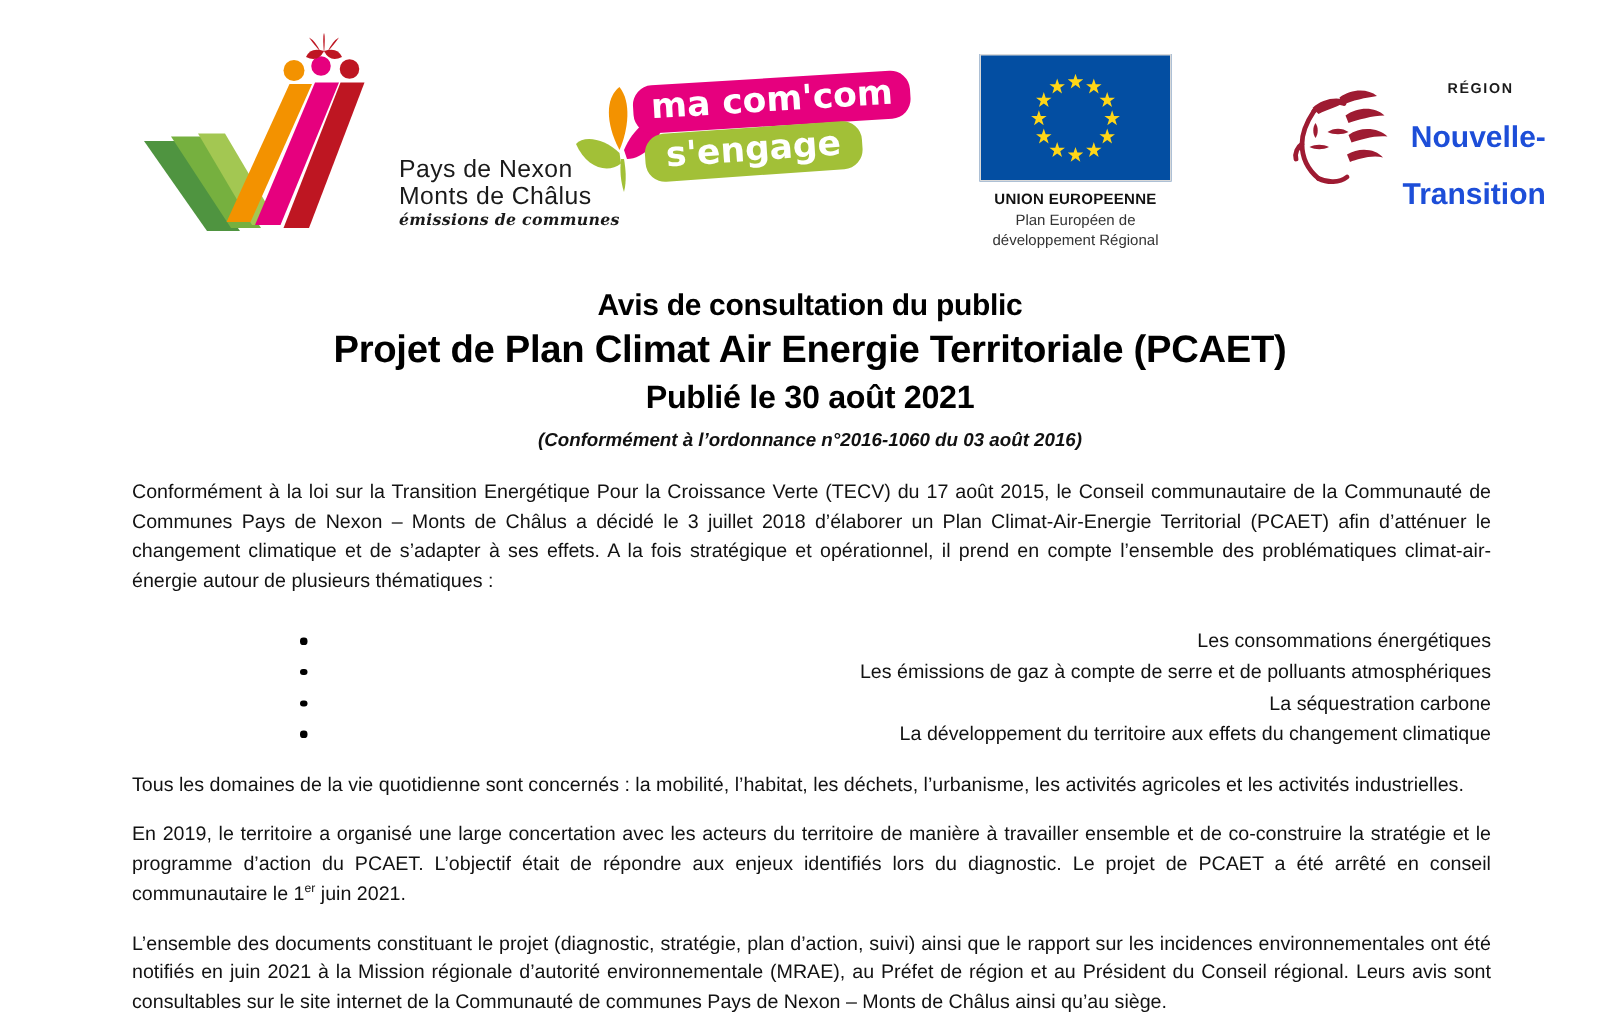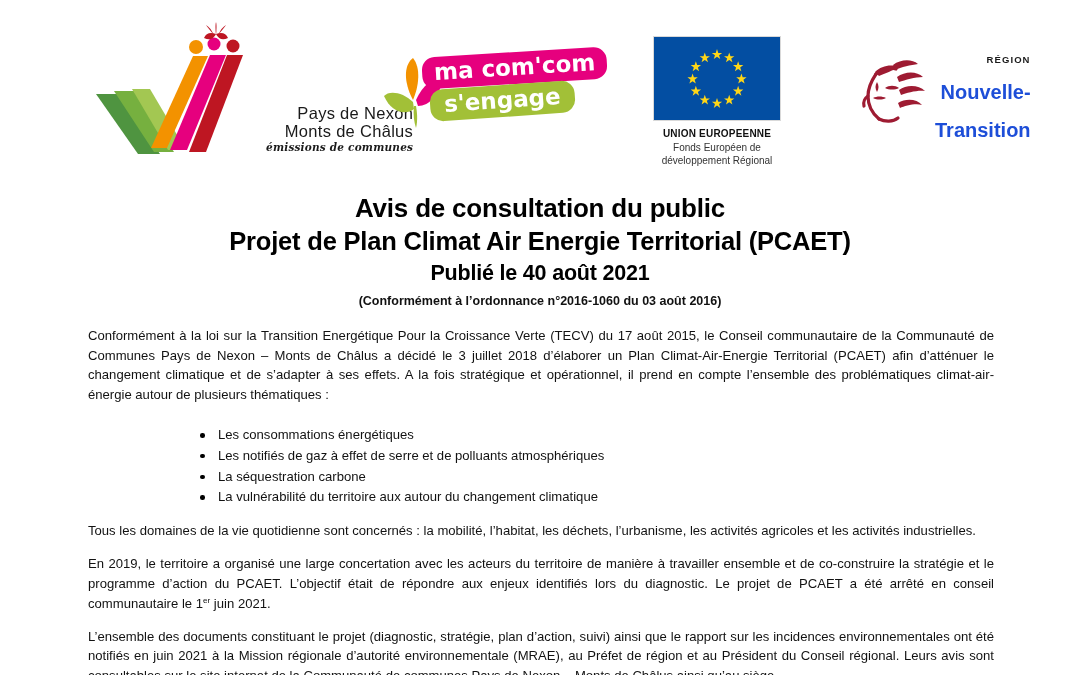--- a/index.html
+++ b/index.html
@@ -33,21 +33,20 @@
     position: absolute;
     left: 178px;
     top: 82px;
     line-height: 1.12;
   }
   .nexon-line1, .nexon-line2 {
     font-size: 16.5px;
     letter-spacing: 0.3px;
     color: #1a1a1a;
     white-space: nowrap;
-    text-align: right;
   }
   .nexon-line3 {
     font-family: "DejaVu Serif", serif;
     font-style: italic;
     font-weight: bold;
     font-size: 10.5px;
     letter-spacing: 0.2px;
     color: #1a1a1a;
     white-space: nowrap;
     margin-top: 1px;
@@ -111,21 +110,20 @@
   
   #logo-region { left: 855px; top: 50px; width: 185px; height: 85px; }
   .region-lion { position: absolute; left: 0; top: 2px; width: 78px; height: 76px; }
   .region-text { position: absolute; left: 80px; top: 4px; }
   .region-kicker {
     font-size: 9.5px;
     font-weight: bold;
     letter-spacing: 1.1px;
     color: #1a1a1a;
     margin-left: 30px;
-    text-align: right;
   }
   .region-name {
     font-size: 20px;
     font-weight: bold;
     line-height: 1.06;
     color: #1d4ed8;
     white-space: nowrap;
     margin-top: 17px;
     text-align: right;
   }
@@ -133,26 +131,27 @@
   
   .title-block {
     text-align: center;
     margin-top: 6px;
   }
   .title-line {
     font-weight: bold;
     color: #000000;
     letter-spacing: -0.2px;
   }
-  .title-1 { font-size: 26px; line-height: 1.32; }
+  .title-1 { font-size: 20px; line-height: 1.32; }
   .title-2 { font-size: 25.5px; line-height: 1.32; }
   .title-3 { font-size: 21.5px; line-height: 1.38; }
   .title-sub {
     font-size: 12.5px;
     font-weight: bold;
+    font-style: italic;
     margin-top: 5px;
     color: #111111;
   }
 
   
   .content {
     margin: 18px 86px 0 88px;
     font-size: 13.1px;
     line-height: 1.52;
     color: #121212;
@@ -163,21 +162,21 @@
 
   ul.bullets {
     list-style: none;
     margin: 2px 0 13px 0;
     padding: 0 0 0 130px;
   }
   ul.bullets li {
     position: relative;
     font-size: 13.1px;
     line-height: 1.58;
-    text-align: left;
+    text-align: right;
   }
   ul.bullets li::before {
     content: "";
     position: absolute;
     left: -18px;
     top: 8px;
     width: 4.5px;
     height: 4.5px;
     border-radius: 50%;
     background: #000000;
@@ -268,21 +267,21 @@
               </g>
             <g transform="translate(-12.5,-21.65)">
                 <polygon points="0,-5.6 1.3,-1.7 5.3,-1.7 2.1,0.7 3.3,4.6 0,2.2 -3.3,4.6 -2.1,0.7 -5.3,-1.7 -1.3,-1.7"></polygon>
               </g>
           </g>
         </g>
       </svg>
     </div>
     <div class="eu-caption1">UNION EUROPEENNE</div>
     <div class="eu-caption2">
-      <div>Fonds Européen de</div>
+      <div>Plan Européen de</div>
       <div>développement Régional</div>
     </div>
   </div>
 
   <div class="logo" id="logo-region">
     <svg class="region-lion" viewBox="0 0 78 76">
       <g fill="none" stroke="#9e1b32" stroke-width="3.2" stroke-linecap="round">
         <path d="M21,22 C17,28 13,36 13,44 C13,54 18,62 24,67"></path>
         <path d="M21,22 C27,17 35,15 41,17"></path>
         <path d="M24,67 C30,70 38,70 43,66"></path>
@@ -302,34 +301,34 @@
     <div class="region-text">
       <div class="region-kicker">RÉGION</div>
       <div class="region-name">Nouvelle-</div>
       <div class="region-name">Transition</div>
     </div>
   </div>
 </div>
 
 <div class="title-block">
   <div class="title-line title-1">Avis de consultation du public</div>
-  <div class="title-line title-2">Projet de Plan Climat Air Energie Territorial (PCAET)</div>
-  <div class="title-line title-3">Publié le 40 août 2021</div>
+  <div class="title-line title-2">Projet de Plan Climat Air Energie Territoriale (PCAET)</div>
+  <div class="title-line title-3">Publié le 30 août 2021</div>
   <div class="title-sub">(Conformément à l’ordonnance n°2016-1060 du 03 août 2016)</div>
 </div>
 
 <div class="content">
 
   <p class="para tight">Conformément à la loi sur la Transition Energétique Pour la Croissance Verte (TECV) du 17 août 2015, le Conseil communautaire de la Communauté de Communes Pays de Nexon – Monts de Châlus a décidé le 3 juillet 2018 d’élaborer un Plan Climat-Air-Energie Territorial (PCAET) afin d’atténuer le changement climatique et de s’adapter à ses effets. A la fois stratégique et opérationnel, il prend en compte l’ensemble des problématiques climat-air-énergie autour de plusieurs thématiques :</p>
 
   <ul class="bullets">
     <li>Les consommations énergétiques</li>
-    <li>Les notifiés de gaz à effet de serre et de polluants atmosphériques</li>
+    <li>Les émissions de gaz à compte de serre et de polluants atmosphériques</li>
     <li>La séquestration carbone</li>
-    <li>La vulnérabilité du territoire aux autour du changement climatique</li>
+    <li>La développement du territoire aux effets du changement climatique</li>
   </ul>
 
   <p class="para">Tous les domaines de la vie quotidienne sont concernés : la mobilité, l’habitat, les déchets, l’urbanisme, les activités agricoles et les activités industrielles.</p>
 
   <p class="para"><span>En 2019, le territoire a organisé une large concertation avec les acteurs du territoire de manière à travailler ensemble et de co-construire la stratégie et le programme d’action du PCAET. L’objectif était de répondre aux enjeux identifiés lors du diagnostic. Le projet de PCAET a été arrêté en conseil communautaire le 1</span><sup>er</sup><span> juin 2021.</span></p>
 
   <p class="para">L’ensemble des documents constituant le projet (diagnostic, stratégie, plan d’action, suivi) ainsi que le rapport sur les incidences environnementales ont été notifiés en juin 2021 à la Mission régionale d’autorité environnementale (MRAE), au Préfet de région et au Président du Conseil régional. Leurs avis sont consultables sur le site internet de la Communauté de communes Pays de Nexon – Monts de Châlus ainsi qu’au siège.</p>
 </div>
 
 </body></html>

